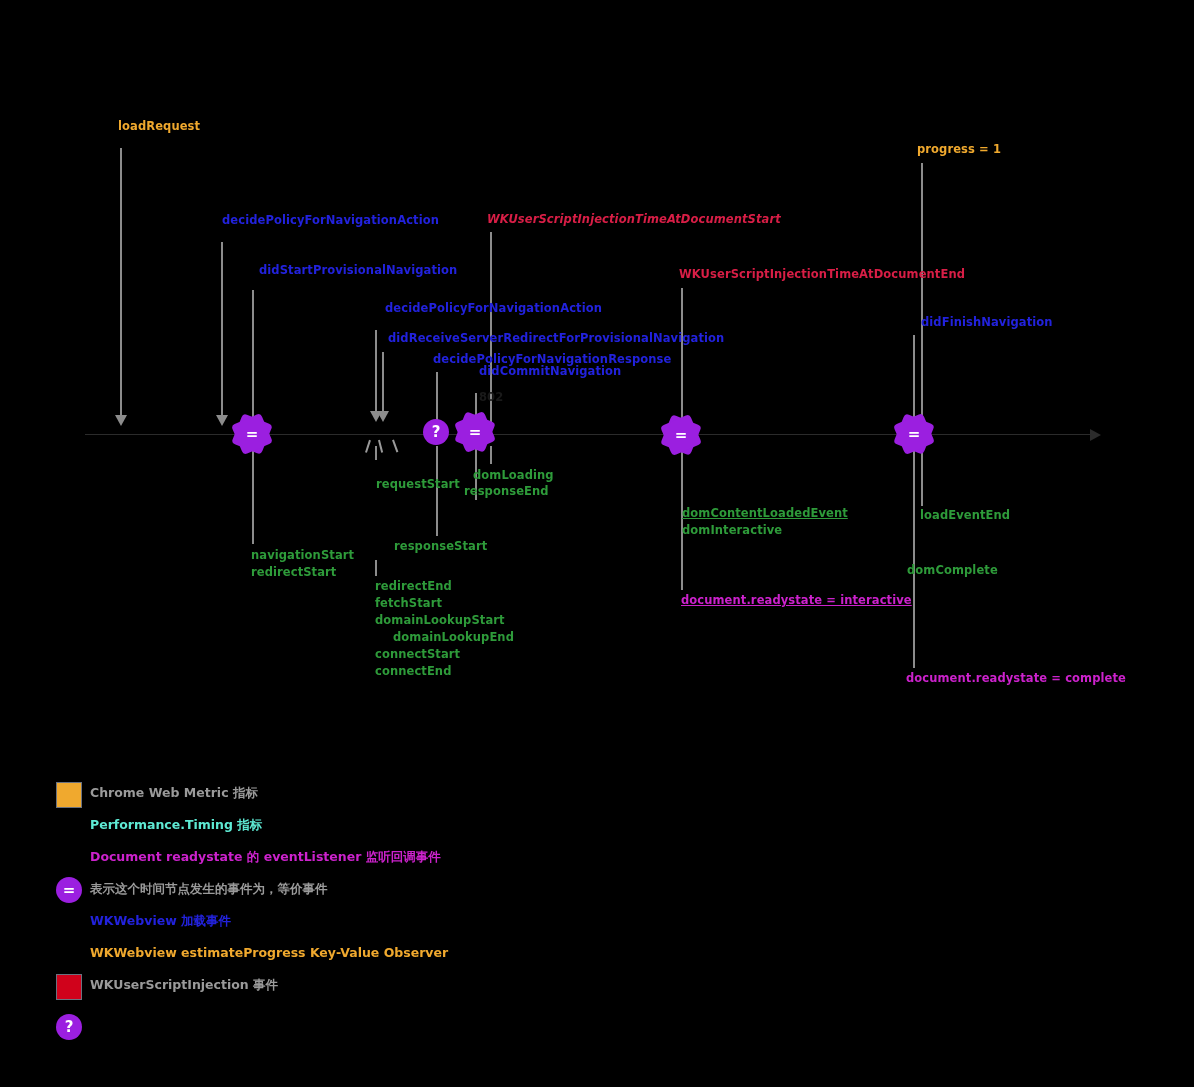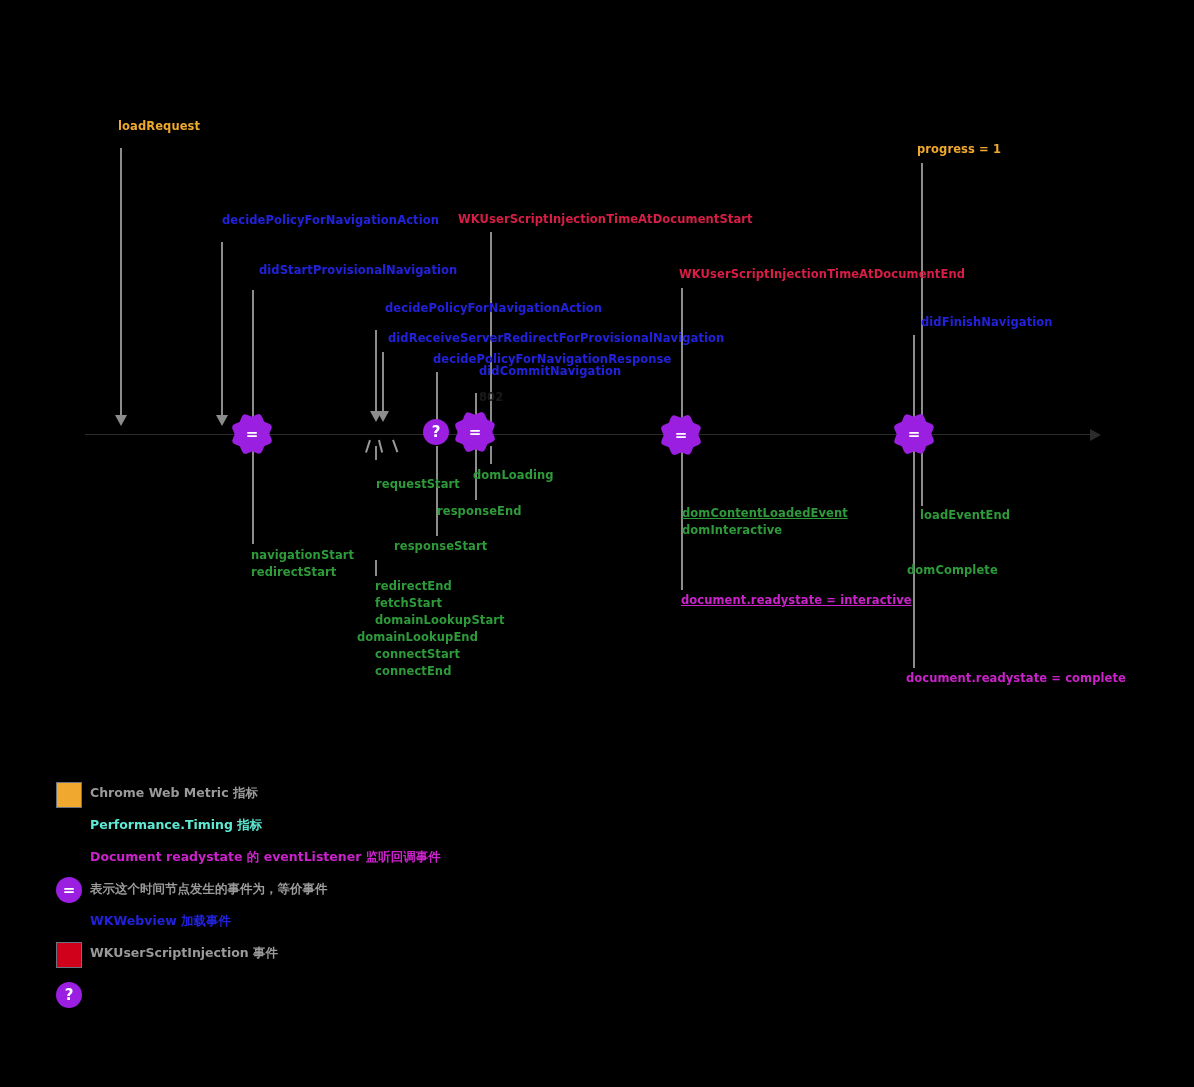--- a/index.html
+++ b/index.html
@@ -177,45 +177,45 @@
   <div class="vline" style="left:921px; top:446px; height:60px;"></div>
   <div class="vline" style="left:913px; top:446px; height:222px;"></div>
 
   <div class="spike" style="left:369px; top:440px; transform:rotate(18deg);"></div>
   <div class="spike" style="left:378px; top:440px; transform:rotate(-14deg);"></div>
   <div class="spike" style="left:392px; top:440px; transform:rotate(-20deg);"></div>
 
   <div class="lbl orange" style="left:118px; top:119px;">loadRequest</div>
   <div class="lbl orange" style="left:917px; top:142px;">progress = 1</div>
   <div class="lbl blue" style="left:222px; top:213px;">decidePolicyForNavigationAction</div>
-  <div class="lbl crimson" style="left:458px; top:212px;">WKUserScriptInjectionTimeAtDocumentStart</div>
+  <div class="lbl crimson" style="left:487px; top:212px;font-style:italic;">WKUserScriptInjectionTimeAtDocumentStart</div>
   <div class="lbl blue" style="left:259px; top:263px;">didStartProvisionalNavigation</div>
   <div class="lbl crimson" style="left:679px; top:267px;">WKUserScriptInjectionTimeAtDocumentEnd</div>
   <div class="lbl blue" style="left:385px; top:301px;">decidePolicyForNavigationAction</div>
   <div class="lbl blue" style="left:921px; top:315px;">didFinishNavigation</div>
   <div class="lbl blue" style="left:388px; top:331px;">didReceiveServerRedirectForProvisionalNavigation</div>
   <div class="lbl blue" style="left:433px; top:352px;">decidePolicyForNavigationResponse</div>
   <div class="lbl blue" style="left:479px; top:364px;">didCommitNavigation</div>
   <div class="lbl dark" style="left:479px; top:390px;">802</div>
 
   <div class="lbl green" style="left:376px; top:463px;margin-top:14px;">requestStart</div>
   <div class="lbl green" style="left:473px; top:468px;">domLoading</div>
-  <div class="lbl green" style="left:437px; top:504px;">responseEnd</div>
+  <div class="lbl green" style="left:437px; top:484px;padding-left:27px;">responseEnd</div>
   <div class="lbl green" style="left:682px; top:506px;text-decoration:underline;">domContentLoadedEvent</div>
   <div class="lbl green" style="left:920px; top:508px;">loadEventEnd</div>
   <div class="lbl green" style="left:682px; top:523px;">domInteractive</div>
   <div class="lbl green" style="left:394px; top:539px;">responseStart</div>
   <div class="lbl green" style="left:251px; top:548px;">navigationStart</div>
   <div class="lbl green" style="left:907px; top:563px;">domComplete</div>
   <div class="lbl green" style="left:251px; top:565px;">redirectStart</div>
   <div class="lbl green" style="left:375px; top:579px;">redirectEnd</div>
   <div class="lbl green" style="left:375px; top:596px;">fetchStart</div>
   <div class="lbl magenta" style="left:681px; top:593px;text-decoration:underline;">document.readystate = interactive</div>
   <div class="lbl green" style="left:375px; top:613px;">domainLookupStart</div>
-  <div class="lbl green" style="left:357px; top:630px;">domainLookupEnd</div>
+  <div class="lbl green" style="left:393px; top:630px;">domainLookupEnd</div>
   <div class="lbl green" style="left:375px; top:647px;">connectStart</div>
   <div class="lbl green" style="left:375px; top:664px;">connectEnd</div>
   <div class="lbl magenta" style="left:906px; top:671px;">document.readystate = complete</div>
 
   <div class="marker star" style="left:239px; top:421px;">=</div>
   <div class="marker" style="left:423px; top:419px;">?</div>
   <div class="marker star" style="left:462px; top:419px;">=</div>
   <div class="marker star" style="left:668px; top:422px;">=</div>
   <div class="marker star" style="left:901px; top:421px;">=</div>
 
@@ -236,20 +236,23 @@
 
     <div class="leg-row">
       <div class="leg-circle">=</div>
       <div class="leg-text gray">表示这个时间节点发生的事件为，等价事件</div>
     </div>
 
     <div class="leg-row">
       <div class="leg-text blue leg-indent">WKWebview 加载事件</div>
     </div>
 
+    <div class="leg-row">
+      <div class="leg-text orange leg-indent">WKWebview estimateProgress Key-Value Observer</div>
+    </div>
 
     <div class="leg-row">
       <div class="swatch" style="background:#D0021B;"></div>
       <div class="leg-text gray">WKUserScriptInjection 事件</div>
     </div>
 
     <div class="leg-row" style="min-height:46px;">
       <div class="leg-circle" style="top:10px;">?</div>
     </div>
 

